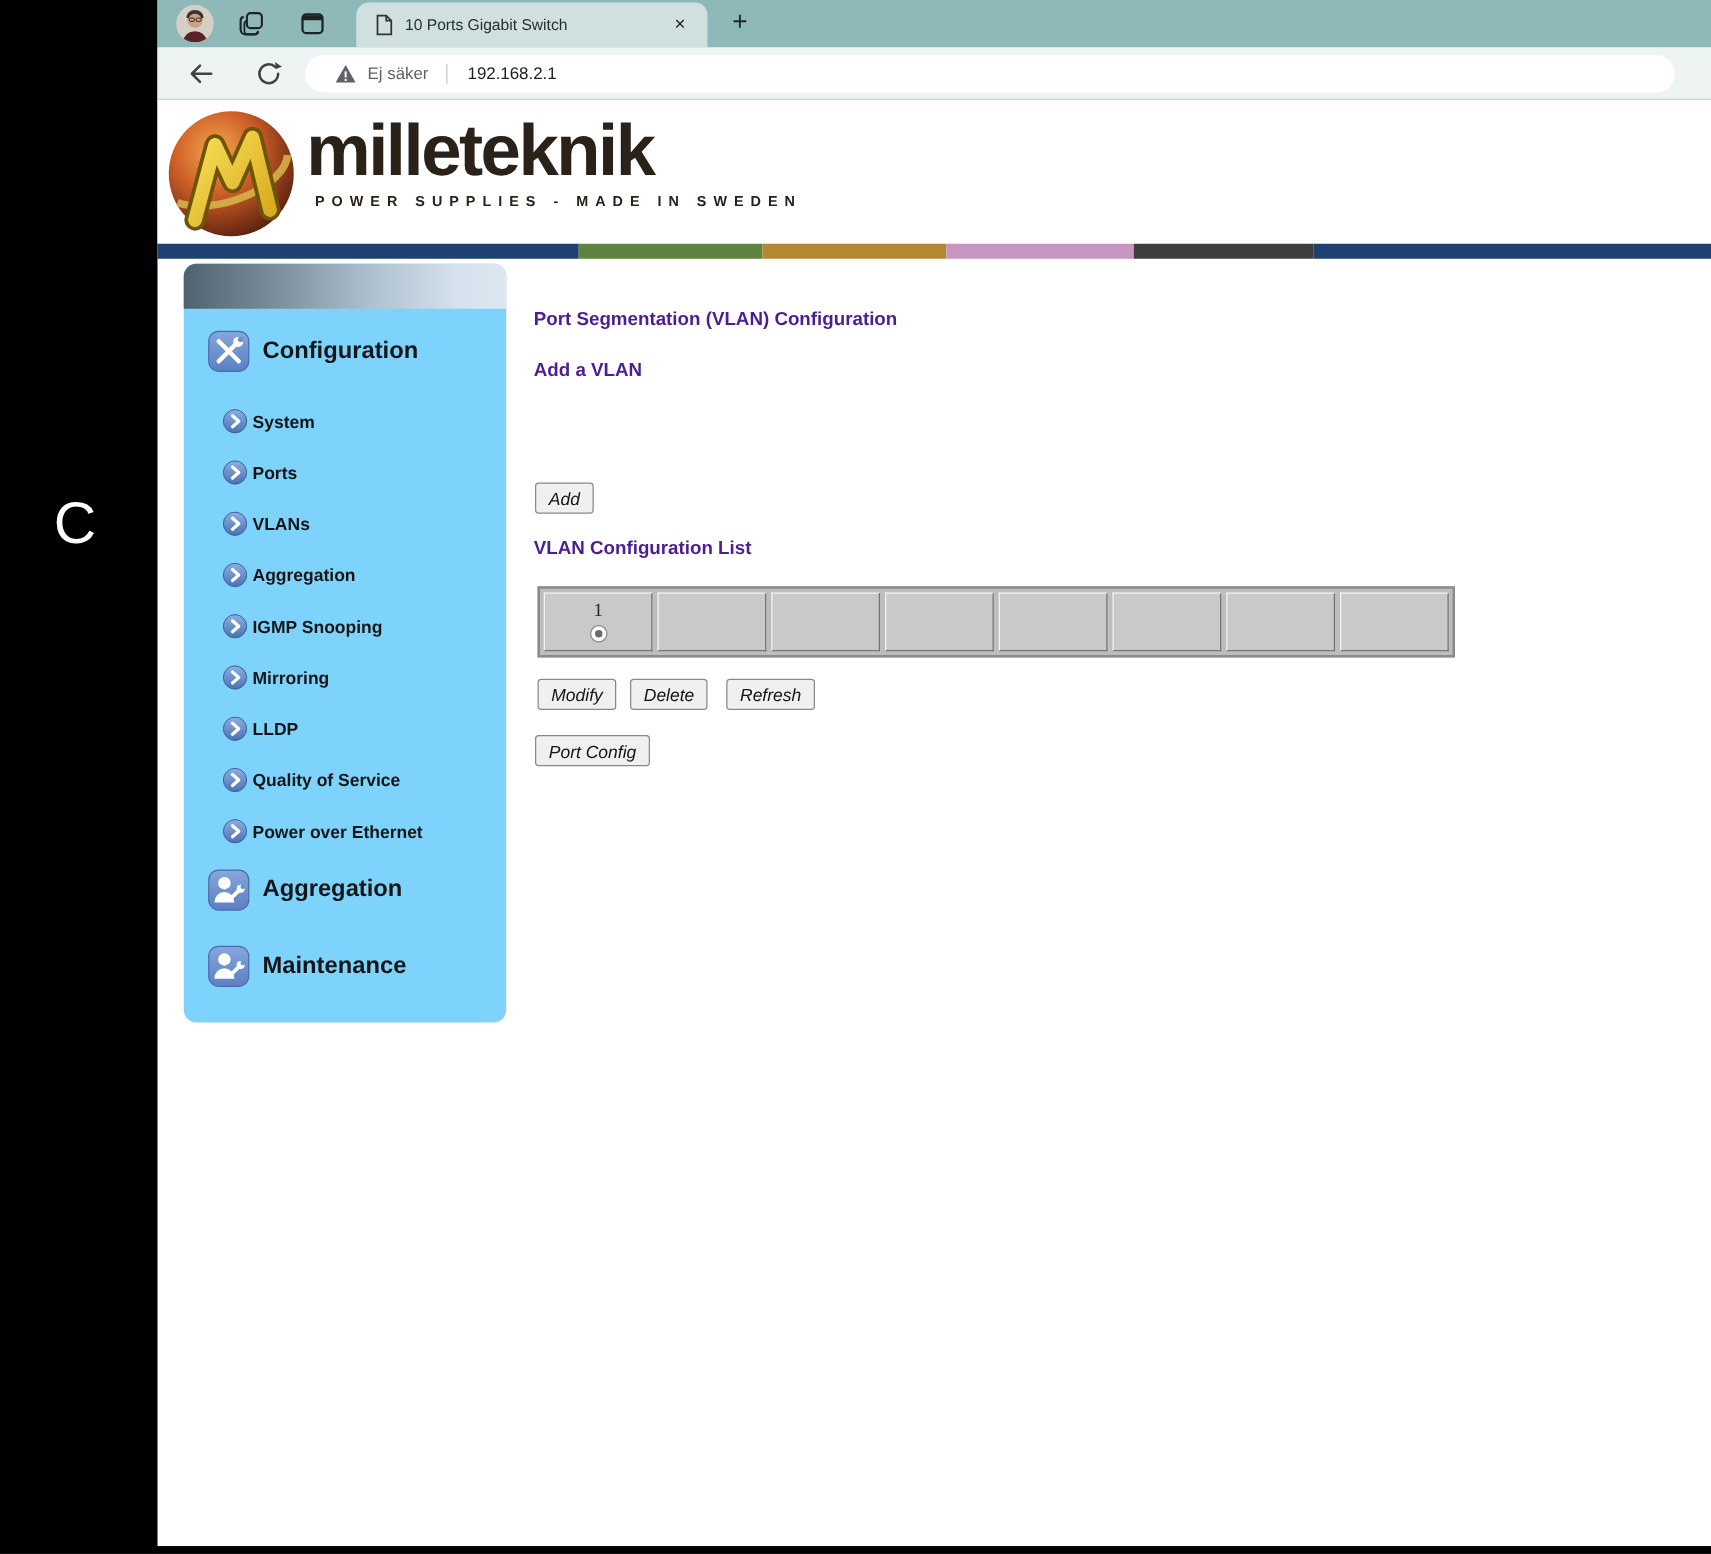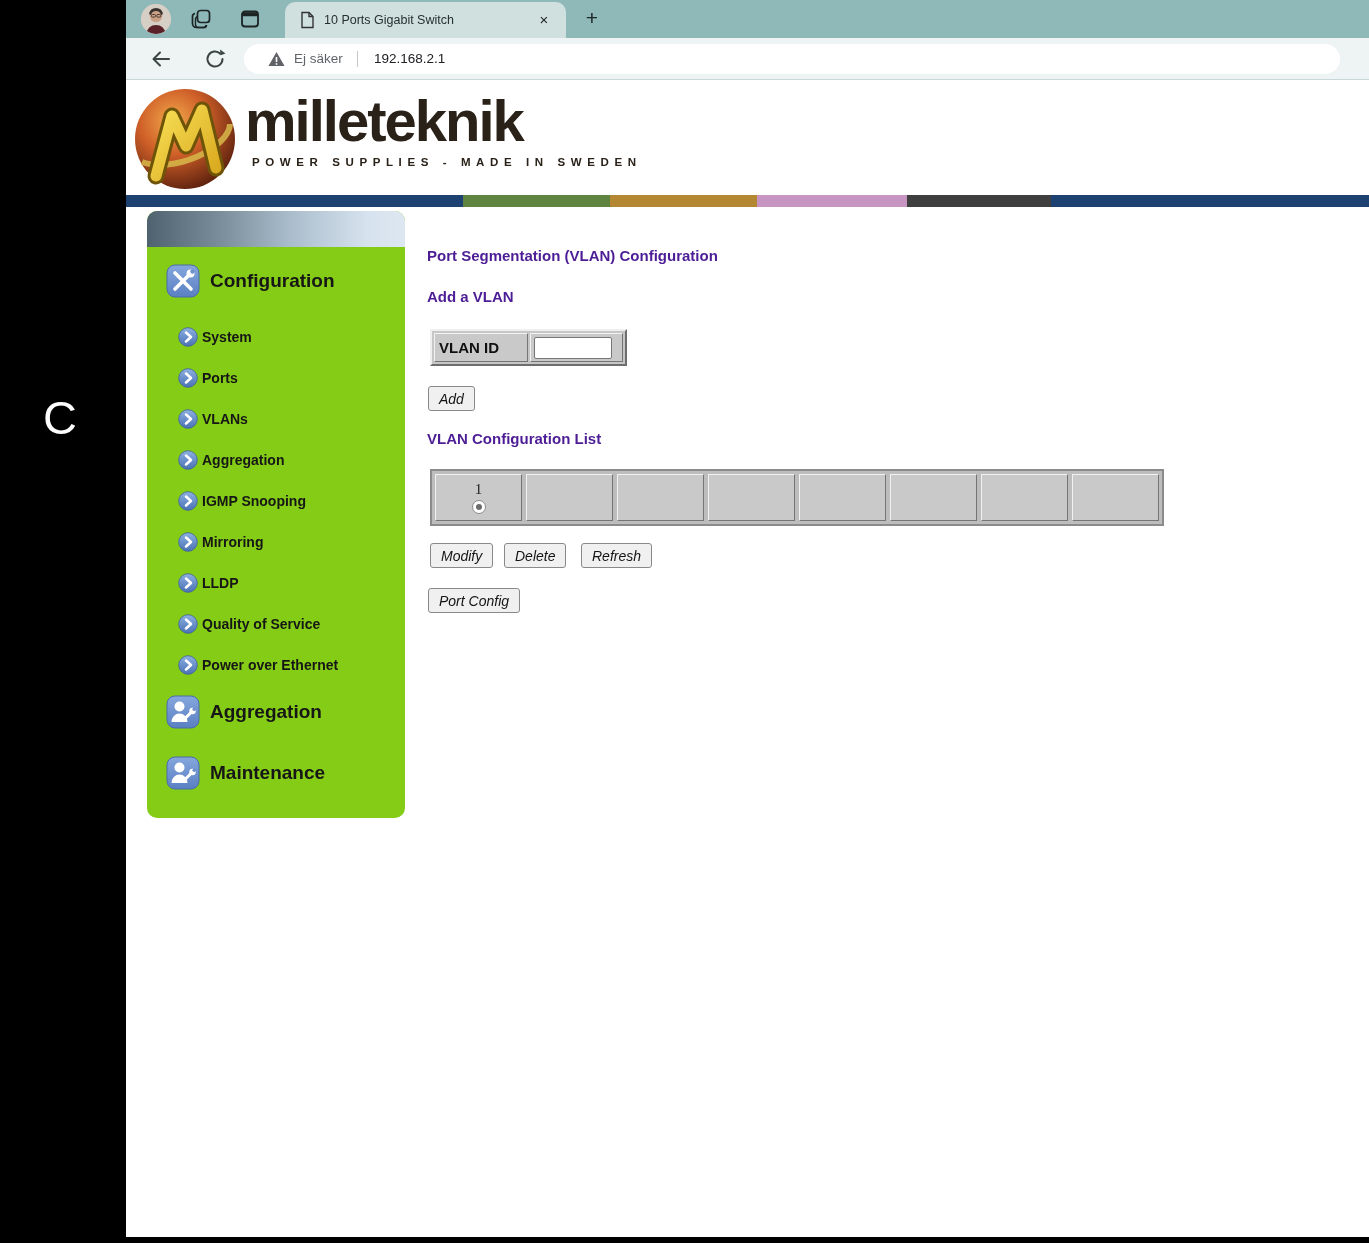--- a/index.html
+++ b/index.html
@@ -30,21 +30,21 @@
   .header { position:absolute; left:0; top:80px; width:1243px; height:115px; background:#fff; }
   .sphere { position:absolute; left:6px; top:6px; width:106px; height:106px; }
   .wordmark { position:absolute; left:119px; top:7px; font-size:58px; font-weight:bold; letter-spacing:-2px; color:#2a2118; }
   .tagline { position:absolute; left:126px; top:76px; font-size:11.5px; font-weight:bold; letter-spacing:5.6px; color:#2a2118; white-space:nowrap; }
 
   
   .stripe { position:absolute; left:0; top:195px; width:1243px; height:12px; display:flex; }
   .seg { height:12px; }
 
   
-  .sidebar { position:absolute; left:21px; top:211px; width:258px; height:607px; background:#84cc16; border-radius:10px;text-align:center; }
+  .sidebar { position:absolute; left:21px; top:211px; width:258px; height:607px; background:#7dd3fc; border-radius:10px;text-align:center; }
   .side-grad { position:absolute; left:0; top:0; width:258px; height:36px; border-radius:10px 10px 0 0;
                background:linear-gradient(to right, #4e6270 0%, #7d909d 30%, #a9bccb 55%, #d6e2ee 85%, #dde7f1 100%); }
   .section-row { position:absolute; left:0; width:258px; height:40px; cursor:default; }
   .big-ic { position:absolute; left:19px; top:0; width:34px; height:34px; }
   .section-label { position:absolute; left:63px; top:0; height:34px; line-height:34px; font-size:19px; font-weight:bold; color:#161616; white-space:nowrap; }
   .item-row { position:absolute; left:0; width:256px; height:24px; }
   .item-ic { position:absolute; left:31px; top:2px; width:20px; height:20px; }
   .item-label { position:absolute; left:55px; top:0; height:24px; line-height:24px; font-size:14px; font-weight:bold; color:#161616; white-space:nowrap; }
 
   
@@ -277,26 +277,20 @@
           <circle cx="26.5" cy="16" r="3.2" fill="#fff"></circle>
           <circle cx="28.2" cy="14.3" r="1.8" fill="#6e90cd"></circle>
         </svg>
         <span class="section-label">Maintenance</span>
       </div>
     </div>
 
     <div class="h-navy" style="left:301px;top:247px">Port Segmentation (VLAN) Configuration</div>
     <div class="h-navy" style="left:301px;top:288px">Add a VLAN</div>
 
-    <div class="vlan-form">
-      <div class="cell lbl">VLAN ID</div>
-      <div class="cell fld">
-        <input class="vlan-input" type="text" value="" style="">
-      </div>
-    </div>
 
     <button class="btn" style="left:302px;top:386px">Add</button>
 
     <div class="h-navy" style="left:301px;top:430px">VLAN Configuration List</div>
 
     <div class="vlan-list">
       <div class="cell vcell">
         <span class="vid">1</span>
         <span class="radio checked"></span>
       </div>

